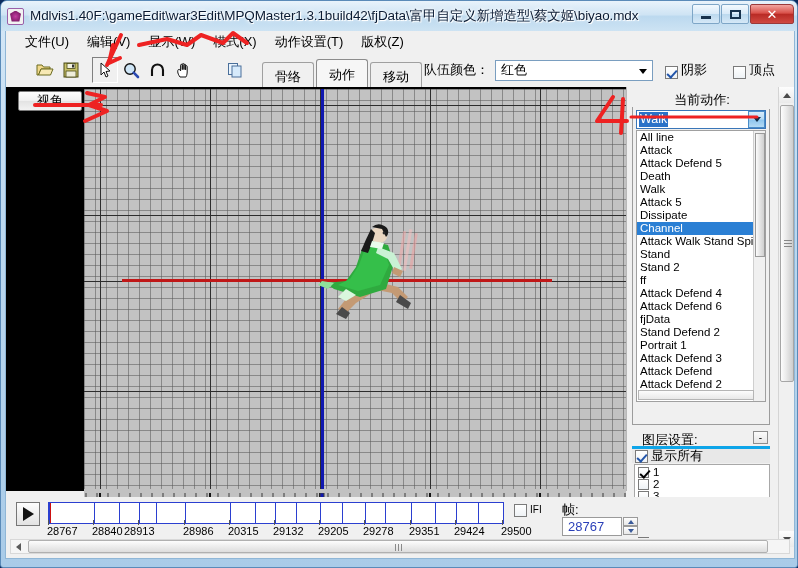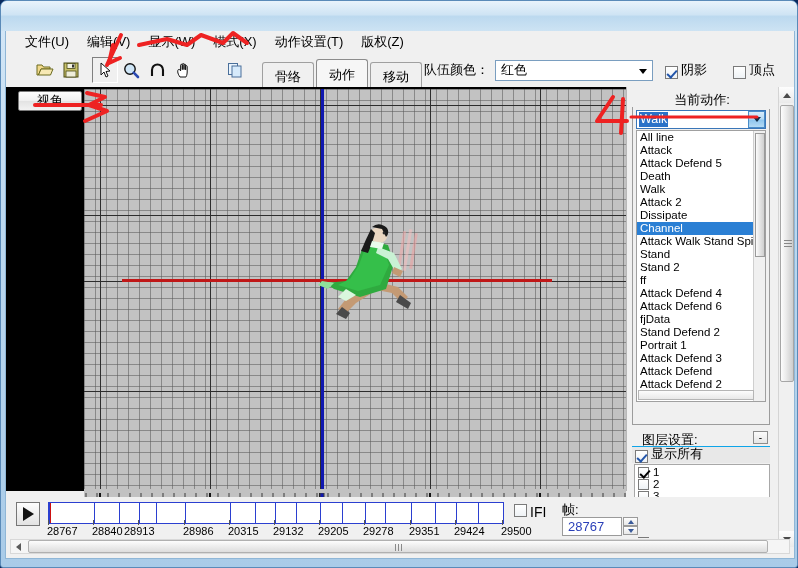--- a/index.html
+++ b/index.html
@@ -334,25 +334,25 @@
     position: absolute; right: 2px; top: 0px;
     width: 15px; height: 13px;
     border: 1px solid #8d8d8d;
     background: linear-gradient(to bottom, #fbfbfb, #e6e6e6);
     font-size: 10px; line-height: 10px;
     display: flex; align-items: center; justify-content: center;
     cursor: default;
   }
   #layer-showall {
     position: absolute; left: 0; top: 15px;
-    display: flex; align-items: flex-end;
+    display: flex; align-items: center;
     font-size: 13px;
     width: 138px;
     background: #e8e8e8;
-    border-top: 1px solid #0ea5e9;
+    border-top: 3px solid #0ea5e9;
     height: 17px;
     font-family: Liberation Mono, monospace;
   }
   #layer-list {
     position: absolute; left: 2px; top: 33px; width: 136px; height: 62px;
     background: #ffffff;
     border: 1px solid #a8a8a8;
     padding-top: 1px;
   }
   .layer-row {
@@ -437,21 +437,21 @@
     position: absolute; top: 0;
     font-size: 11px;
     color: #000;
     white-space: nowrap;
   }
   .kf-mark { position: absolute; top: -5px; width: 1px; height: 5px; background: #555; }
 
   #ifi-wrap {
     position: absolute; left: 508px; top: 7px;
     display: flex; 
-    font-size: 14px;
+    font-size: 10px;
   }
   #frame-label {
     position: absolute; left: 556px; top: 4px;
     font-size: 13px;
   }
   #frame-box {
     position: absolute; left: 556px; top: 20px;
     width: 60px; height: 19px;
     border: 1px solid #9a9a9a;
     background: #ffffff;
@@ -509,20 +509,33 @@
     position: absolute; left: 0; top: 0; width: 798px; height: 568px;
     pointer-events: none;
     z-index: 50;
   }
 </style>
 </head>
 <body>
 
 <div id="window">
 
+  <div id="titlebar">
+    <div id="app-icon"></div>
+    <div id="title-text">Mdlvis1.40F:\gameEdit\war3Edit\MPQMaster1.3.1build42\fjData\富甲自定义新增造型\蔡文姬\biyao.mdx</div>
+    <div id="win-buttons">
+      <div class="win-btn">
+          <span class="glyph-min"></span>
+        </div>
+      <div class="win-btn">
+          <span class="glyph-max"></span>
+        </div>
+      <div class="win-btn close">✕</div>
+    </div>
+  </div>
 
   <div id="client">
 
     <div id="menubar">
       <div class="menu-item">文件(U)</div>
       <div class="menu-item">编辑(V)</div>
       <div class="menu-item">显示(W)</div>
       <div class="menu-item">模式(X)</div>
       <div class="menu-item">动作设置(T)</div>
       <div class="menu-item">版权(Z)</div>
@@ -723,21 +736,21 @@
               <span class="arrow"></span>
             </span>
         </div>
         <div id="action-list">
           <div id="action-list-items">
               <div class="act-item">All line</div>
               <div class="act-item">Attack</div>
               <div class="act-item">Attack Defend 5</div>
               <div class="act-item">Death</div>
               <div class="act-item">Walk</div>
-              <div class="act-item">Attack 2</div>
+              <div class="act-item">Attack 5</div>
               <div class="act-item">Dissipate</div>
               <div class="act-item sel">Channel</div>
               <div class="act-item">Attack Walk Stand Spin</div>
               <div class="act-item">Stand</div>
               <div class="act-item">Stand 2</div>
               <div class="act-item">ff</div>
               <div class="act-item">Attack Defend 4</div>
               <div class="act-item">Attack Defend 6</div>
               <div class="act-item">fjData</div>
               <div class="act-item">Stand Defend 2</div>

